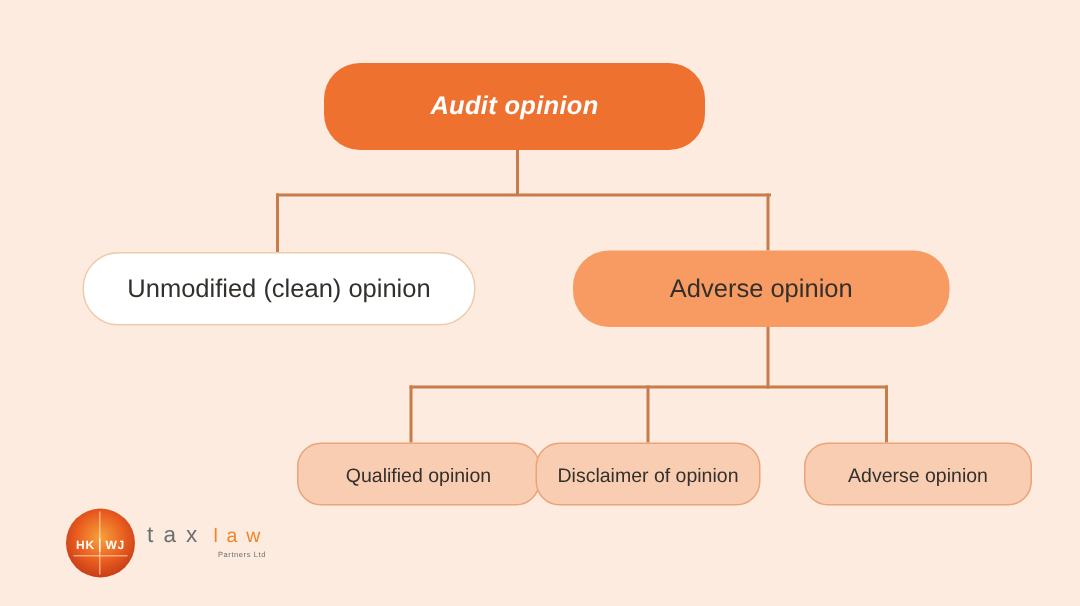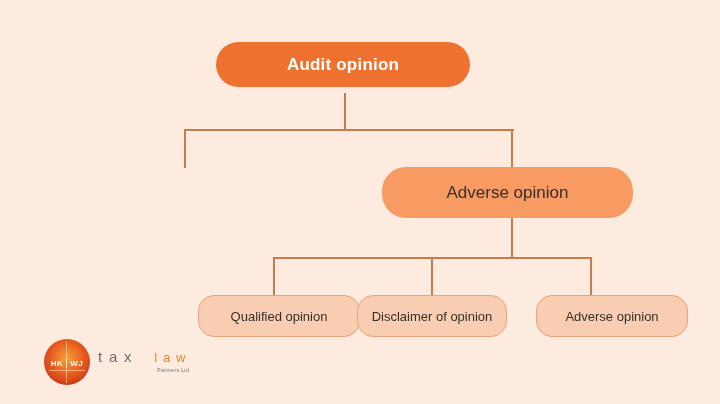--- a/index.html
+++ b/index.html
@@ -10,25 +10,25 @@
     font-family:"Liberation Sans",sans-serif;
     overflow:hidden;
   }
   .node{
     position:absolute;
     display:flex;align-items:center;justify-content:center;
     text-align:center;
     box-sizing:border-box;
   }
   .node-root{
-    left:216px;top:42px;width:254px;height:45px;
+    left:216px;top:42px;width:254px;height:58px;
     background:var(--root-fill,#EE7130);
     color:var(--root-text,#FFFFFF);
     border-radius:24px;
-    font-size:17px;font-weight:700;letter-spacing:.2px;
+    font-size:17px;font-weight:700;letter-spacing:.2px;font-style:italic;
   }
   .node-white{
     left:55px;top:168px;width:262px;height:49px;
     background:var(--white-fill,#FFFFFF);
     border:1px solid var(--white-border,#EDCBAB);
     color:var(--dark-text,#33302C);
     border-radius:24px;
     font-size:17px;font-weight:400;
   }
   .node-medium{
@@ -69,21 +69,21 @@
     position:absolute;left:5px;top:31px;width:36px;height:1px;
     background:rgba(255,230,200,.55);
   }
   .monogram{
     position:absolute;left:0;top:20px;width:46px;
     display:flex;align-items:center;justify-content:center;gap:3px;
     color:#FFF;font-size:8px;font-weight:700;letter-spacing:.5px;
   }
   .monogram .sep{width:1px;height:9px;background:rgba(255,255,255,.85);}
   .wordmark{margin-left:8px;padding-top:9px;display:flex;flex-direction:column;}
-  .wordmark-row{display:flex;align-items:baseline;gap:16px;}
+  .wordmark-row{display:flex;align-items:baseline;gap:4px;}
   .wm-tax{
     color:var(--logo-gray,#6D6E70);
     font-size:15px;letter-spacing:.45em;font-weight:400;
   }
   .wm-law{
     color:var(--logo-orange,#F08429);
     font-size:13px;letter-spacing:.45em;font-weight:400;
   }
   .tagline{
     align-self:flex-end;
@@ -100,20 +100,21 @@
   <div class="line" style="left:184px;top:129px;width:330px;height:2px;"></div>
   <div class="line" style="left:184px;top:129px;width:2px;height:39px;"></div>
   <div class="line" style="left:511px;top:129px;width:2px;height:38px;"></div>
   <div class="line" style="left:511px;top:218px;width:2px;height:41px;"></div>
   <div class="line" style="left:273px;top:257px;width:319px;height:2px;"></div>
   <div class="line" style="left:273px;top:257px;width:2px;height:38px;"></div>
   <div class="line" style="left:431px;top:257px;width:2px;height:38px;"></div>
   <div class="line" style="left:590px;top:257px;width:2px;height:38px;"></div>
 
   <div class="node node-root">Audit opinion</div>
+  <div class="node node-white">Unmodified (clean) opinion</div>
   <div class="node node-medium">Adverse opinion</div>
   <div class="node node-child c1">Qualified opinion</div>
   <div class="node node-child c2">Disclaimer of opinion</div>
   <div class="node node-child c3">Adverse opinion</div>
 
   <div class="logo">
     <div class="logo-circle">
       <div class="vline"></div>
       <div class="hline"></div>
       <div class="monogram">

